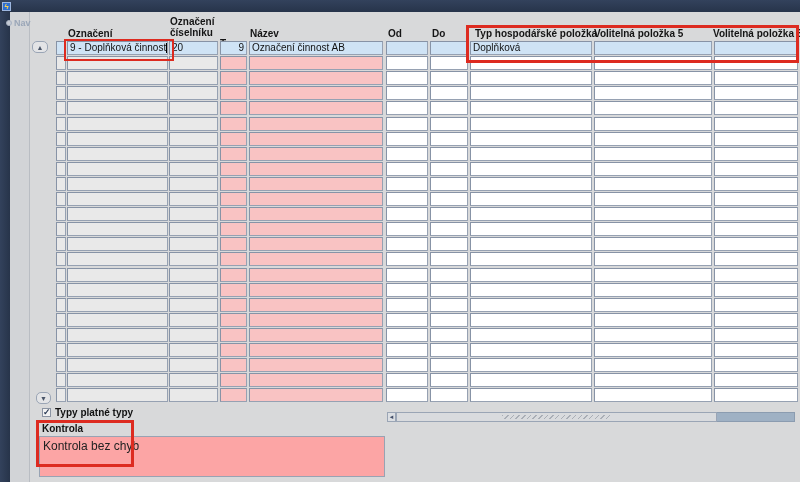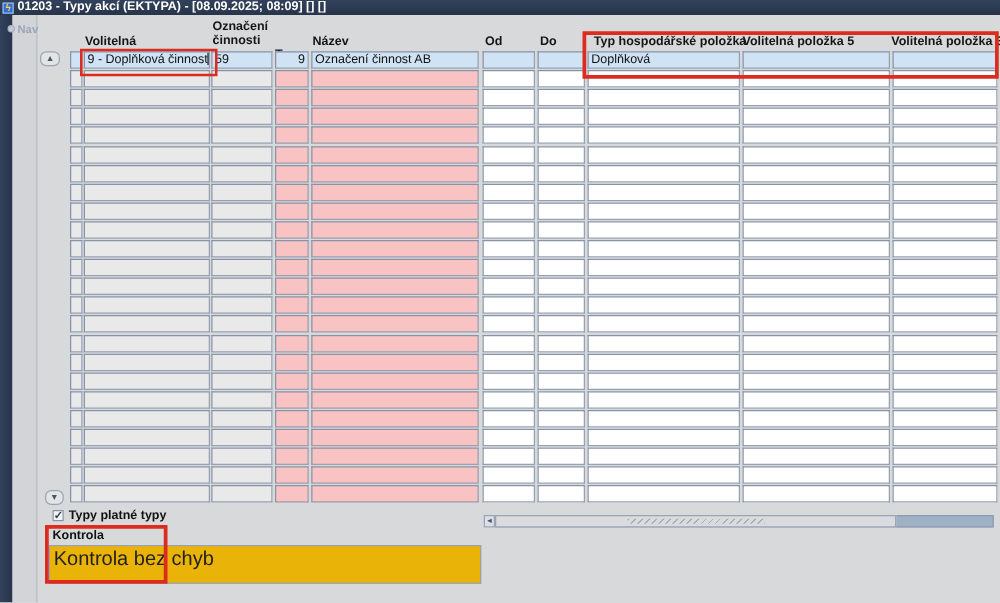--- a/index.html
+++ b/index.html
@@ -88,60 +88,59 @@
   }
   .chk-box{
     width:9px;height:9px;background:#f2f2f2;border:1px solid #8a93a2;box-sizing:border-box;
     font-size:9px;line-height:7px;color:#2a3b55;text-align:center;font-weight:bold;
   }
   .chk-label{font-size:10px;font-weight:bold;color:#111;white-space:nowrap;}
   .kontrola-label{
     position:absolute;left:42px;top:423px;font-size:10px;font-weight:bold;color:#111;
   }
   .kontrola-panel{
-    position:absolute;left:39px;top:436px;width:346px;height:31px;
-    background:#eab308;border:1px solid #98a3b3;box-sizing:border-box;
-    font-size:16px;color:#222;padding:2px 3px;
+    position:absolute;left:39px;top:436px;width:346px;height:41px;
+    background:#fca5a5;border:1px solid #98a3b3;box-sizing:border-box;
+    font-size:12px;color:#222;padding:2px 3px;
   }
   
   .anno{
     position:absolute;border-style:solid;border-color:#dd2b20;
     pointer-events:none;z-index:50;background:transparent;
   }
   #anno-cell{left:64px;top:39px;width:106px;height:18px;border-width:2px;}
   #anno-header{left:466px;top:25px;width:327px;height:32px;border-width:3px;}
   #anno-kontrola{left:36px;top:420px;width:92px;height:41px;border-width:3px;}
 </style>
 </head>
 <body>
 
 <div class="titlebar">
   <span class="app-icon">ϟ</span>
-  <span>01203 - Typy akcí (EKTYPA) - [08.09.2025; 08:09]  []  []</span>
 </div>
 <div class="left-strip"></div>
 <div class="sidebar"></div>
 <div class="nav-chip">
   <span class="nav-bullet"></span>
   <span>Nav</span>
 </div>
 
 <div id="grid-layer">
-    <div class="hdr" style="left: 68px; top: 28px;">Volitelná</div>
-    <div class="hdr wrap" style="left: 170px; top: 16px; width: 52px;">Označení činnosti</div>
+    <div class="hdr" style="left: 68px; top: 28px;">Označení</div>
+    <div class="hdr wrap" style="left: 170px; top: 16px; width: 52px;">Označení číselníku</div>
     <div class="hdr" style="left: 220px; top: 38px;">Typ</div>
     <div class="hdr" style="left: 250px; top: 28px;">Název</div>
     <div class="hdr" style="left: 388px; top: 28px;">Od</div>
     <div class="hdr" style="left: 432px; top: 28px;">Do</div>
     <div class="hdr" style="left: 475px; top: 28px;">Typ hospodářské položka</div>
     <div class="hdr" style="left: 594px; top: 28px;">Volitelná položka 5</div>
     <div class="hdr" style="left: 713px; top: 28px;">Volitelná položka 3</div>
     <div class="cell c-blue" style="left: 56px; top: 41px; width: 10px;"></div>
     <div class="cell c-blue" style="left: 67px; top: 41px; width: 101px;">9 - Doplňková činnost<span class="caret"></span></div>
-    <div class="cell c-blue" style="left: 169px; top: 41px; width: 49px;">59</div>
+    <div class="cell c-blue" style="left: 169px; top: 41px; width: 49px;">20</div>
     <div class="cell c-blue t-right" style="left: 220px; top: 41px; width: 27px;">9</div>
     <div class="cell c-blue" style="left: 249px; top: 41px; width: 134px;">Označení činnost AB</div>
     <div class="cell c-blue" style="left: 386px; top: 41px; width: 42px;"></div>
     <div class="cell c-blue" style="left: 430px; top: 41px; width: 38px;"></div>
     <div class="cell c-blue" style="left: 470px; top: 41px; width: 122px;">Doplňková</div>
     <div class="cell c-blue" style="left: 594px; top: 41px; width: 118px;"></div>
     <div class="cell c-blue" style="left: 714px; top: 41px; width: 84px;"></div>
     <div class="cell c-gray" style="left: 56px; top: 56px; width: 10px;"></div>
     <div class="cell c-gray" style="left: 67px; top: 56px; width: 101px;"></div>
     <div class="cell c-gray" style="left: 169px; top: 56px; width: 49px;"></div>

